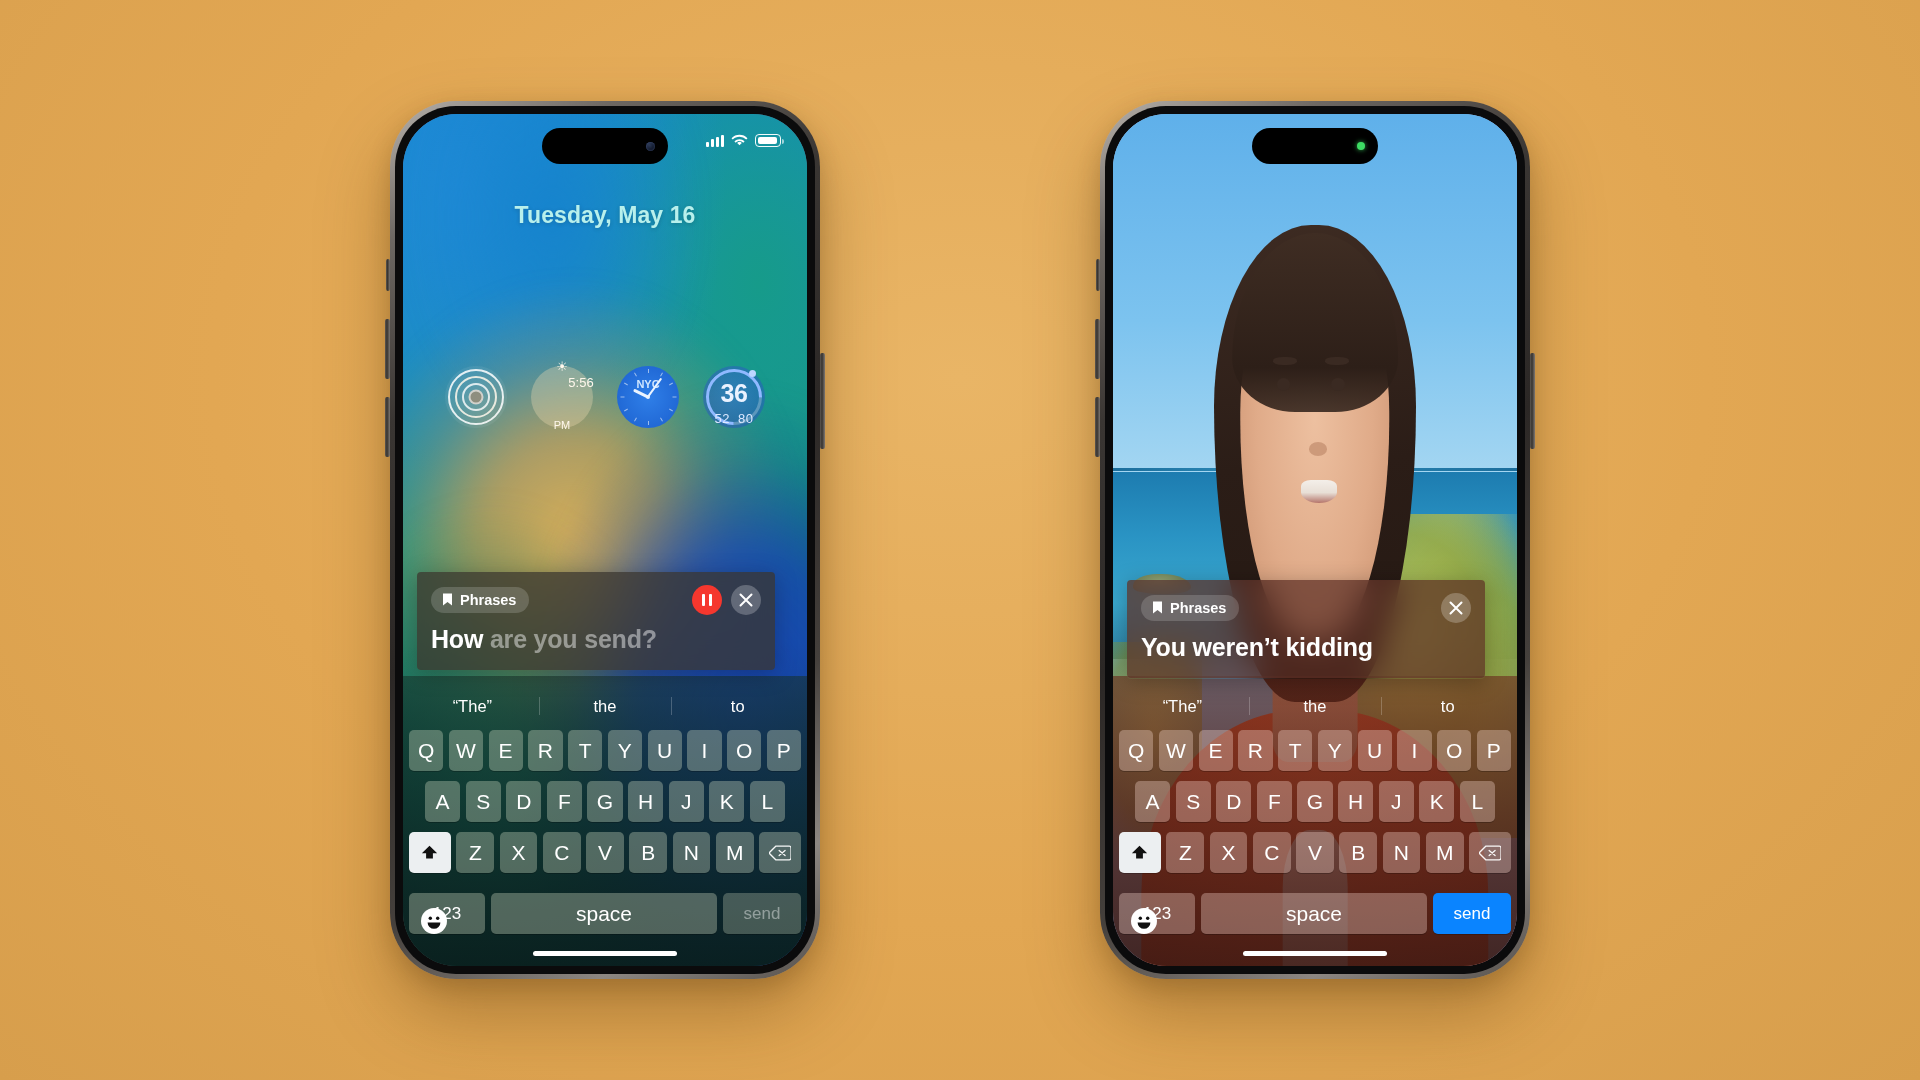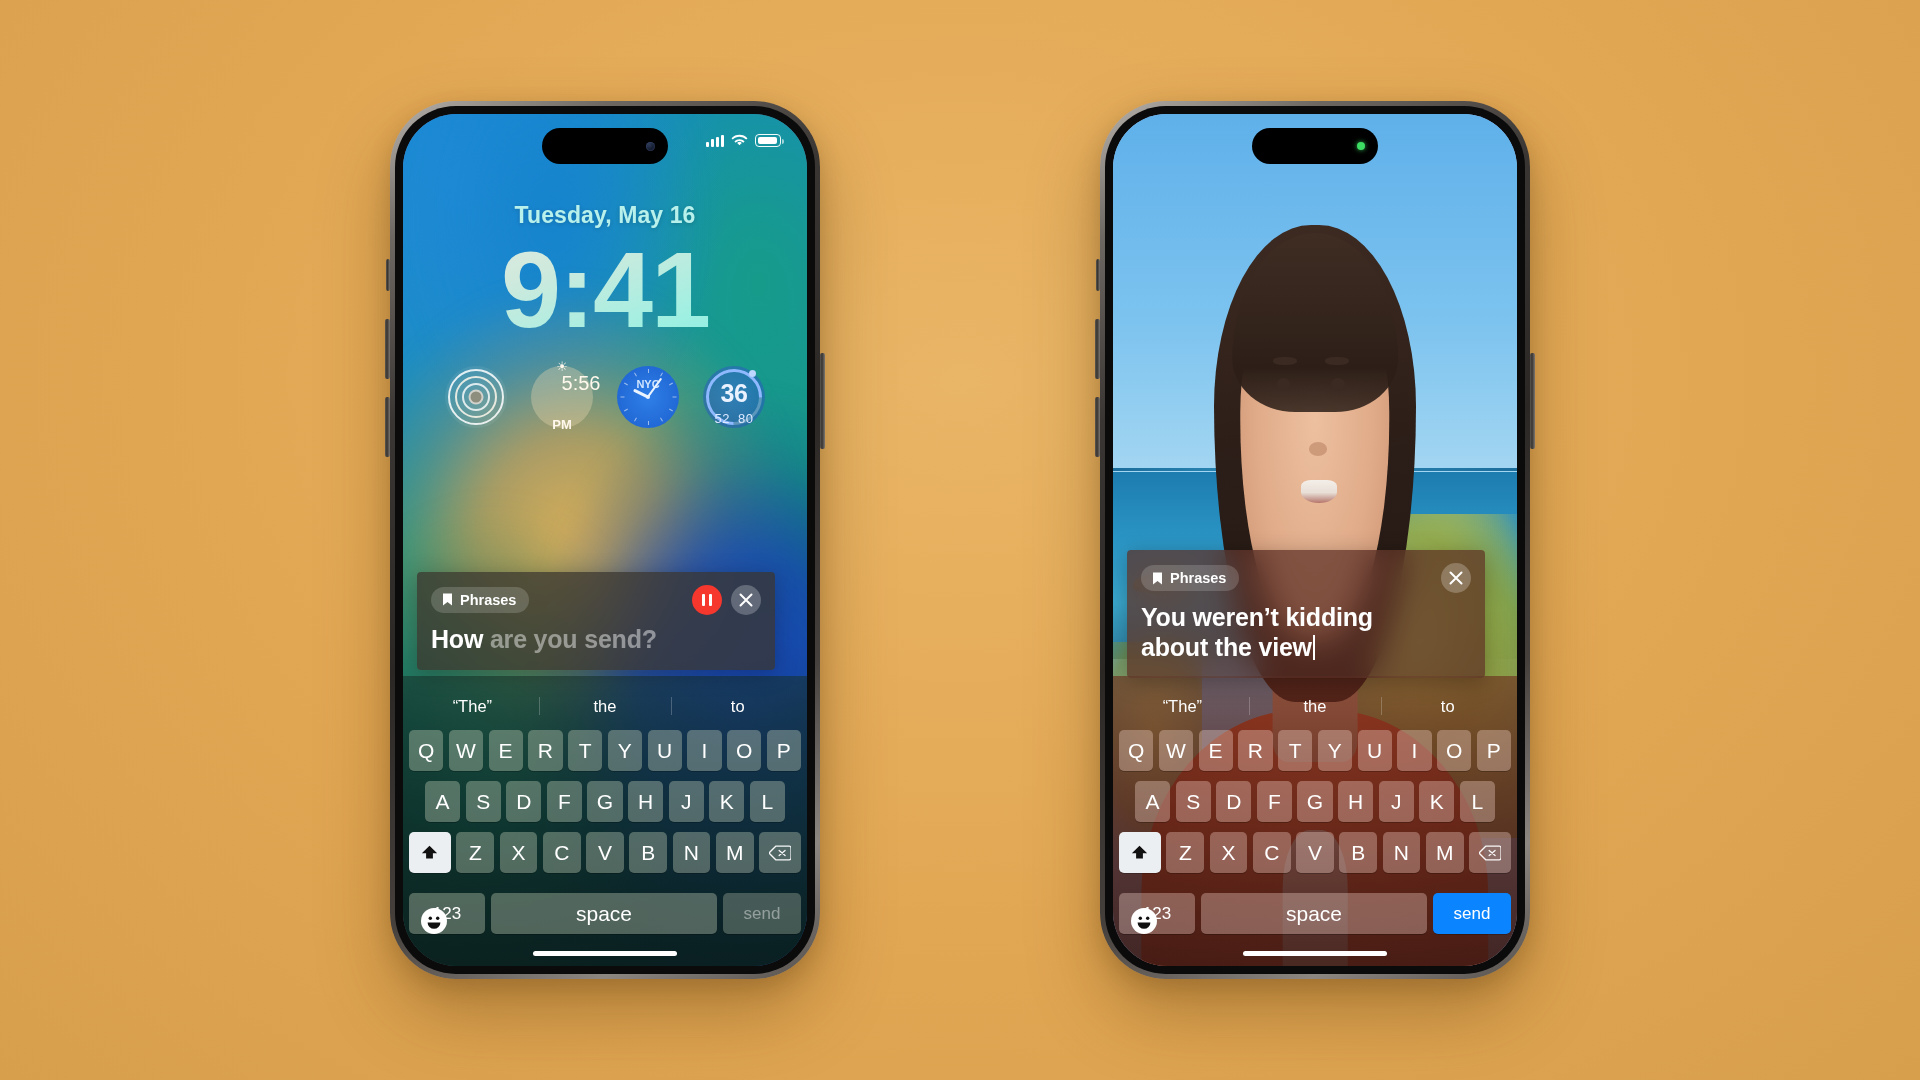--- a/index.html
+++ b/index.html
@@ -191,22 +191,22 @@
   .w-rings span:nth-child(2) { width: 42px; height: 42px; border-color: rgba(255,248,235,0.85); }
   .w-rings span:nth-child(3) { width: 28px; height: 28px; border-color: rgba(255,255,255,0.8); }
   .w-rings span:nth-child(4) { width: 15px; height: 15px; background: rgba(150,140,120,0.85); border-color: rgba(255,255,255,0.6); }
 
   .w-sunset {
     background: rgba(240,220,180,0.34);
     display: flex; flex-direction: column; align-items: center; justify-content: center;
     color: #fff8ec;
   }
   .w-sunset .ic { font-size: 13px; line-height: 10px; margin-bottom: 1px; }
-  .w-sunset .t { font-size: 20px; font-weight: 500; line-height: 20px; margin-left: 38px; }
-  .w-sunset .p { font-size: 13px; font-weight: 700; line-height: 14px; margin-top: 25px; }
+  .w-sunset .t { font-size: 13px; font-weight: 500; line-height: 20px; margin-left: 38px; }
+  .w-sunset .p { font-size: 11px; font-weight: 400; line-height: 14px; margin-top: 25px; }
 
   .w-clock {
     background: radial-gradient(circle at 50% 50%, #2f7fe8 0%, #2169d6 70%, #1a5bc0 100%);
     overflow: hidden;
   }
   .w-clock .lbl {
     position: absolute; top: 12px; left: 0; right: 0; text-align: center;
     font-size: 11px; font-weight: 600; color: #cfe6ff;
   }
   .w-clock .tick {
@@ -492,21 +492,20 @@
             <path d="M10 13.2 7.3 10.3a3.9 3.9 0 0 1 5.4 0L10 13.2Z" fill="#fff"></path>
             <path d="M10 8.1c-1.7 0-3.3.7-4.5 1.9L4 8.4A9 9 0 0 1 16 8.4l-1.5 1.6A6.3 6.3 0 0 0 10 8.1Z" fill="#fff"></path>
             <path d="M10 3.1c-3 0-5.8 1.2-7.9 3.3L.6 4.9A12.9 12.9 0 0 1 19.4 4.9l-1.5 1.5A11.1 11.1 0 0 0 10 3.1Z" fill="#fff"></path>
           </svg>
           <div class="sb-batt">
               <i></i>
             </div>
         </div>
 
         <div class="lock-date">Tuesday, May 16</div>
-        <div class="lock-time">9:41</div>
 
         <div class="widgets">
           <div class="widget w-rings">
             <span></span>
               <span></span>
               <span></span>
               <span></span>
           </div>
 
           <div class="widget w-sunset">
@@ -687,21 +686,20 @@
             <div class="head-actions">
               <button class="btn-close">
                 <svg viewBox="0 0 14 14">
                   <path d="M1.5 1.5 12.5 12.5M12.5 1.5 1.5 12.5" stroke="#fff" stroke-width="2" stroke-linecap="round"></path>
                 </svg>
               </button>
             </div>
           </div>
           <div class="phrase-text">
             <div class="typed">You weren’t kidding</div>
-            <div class="typed"><span>about the view</span><span class="caret"></span></div>
           </div>
         </div>
 
         <div class="keyboard kb-right">
           <div class="predict">
             <div class="cell">“The”</div>
             <div class="cell">the</div>
             <div class="cell">to</div>
           </div>
           <div class="kb-rows">

